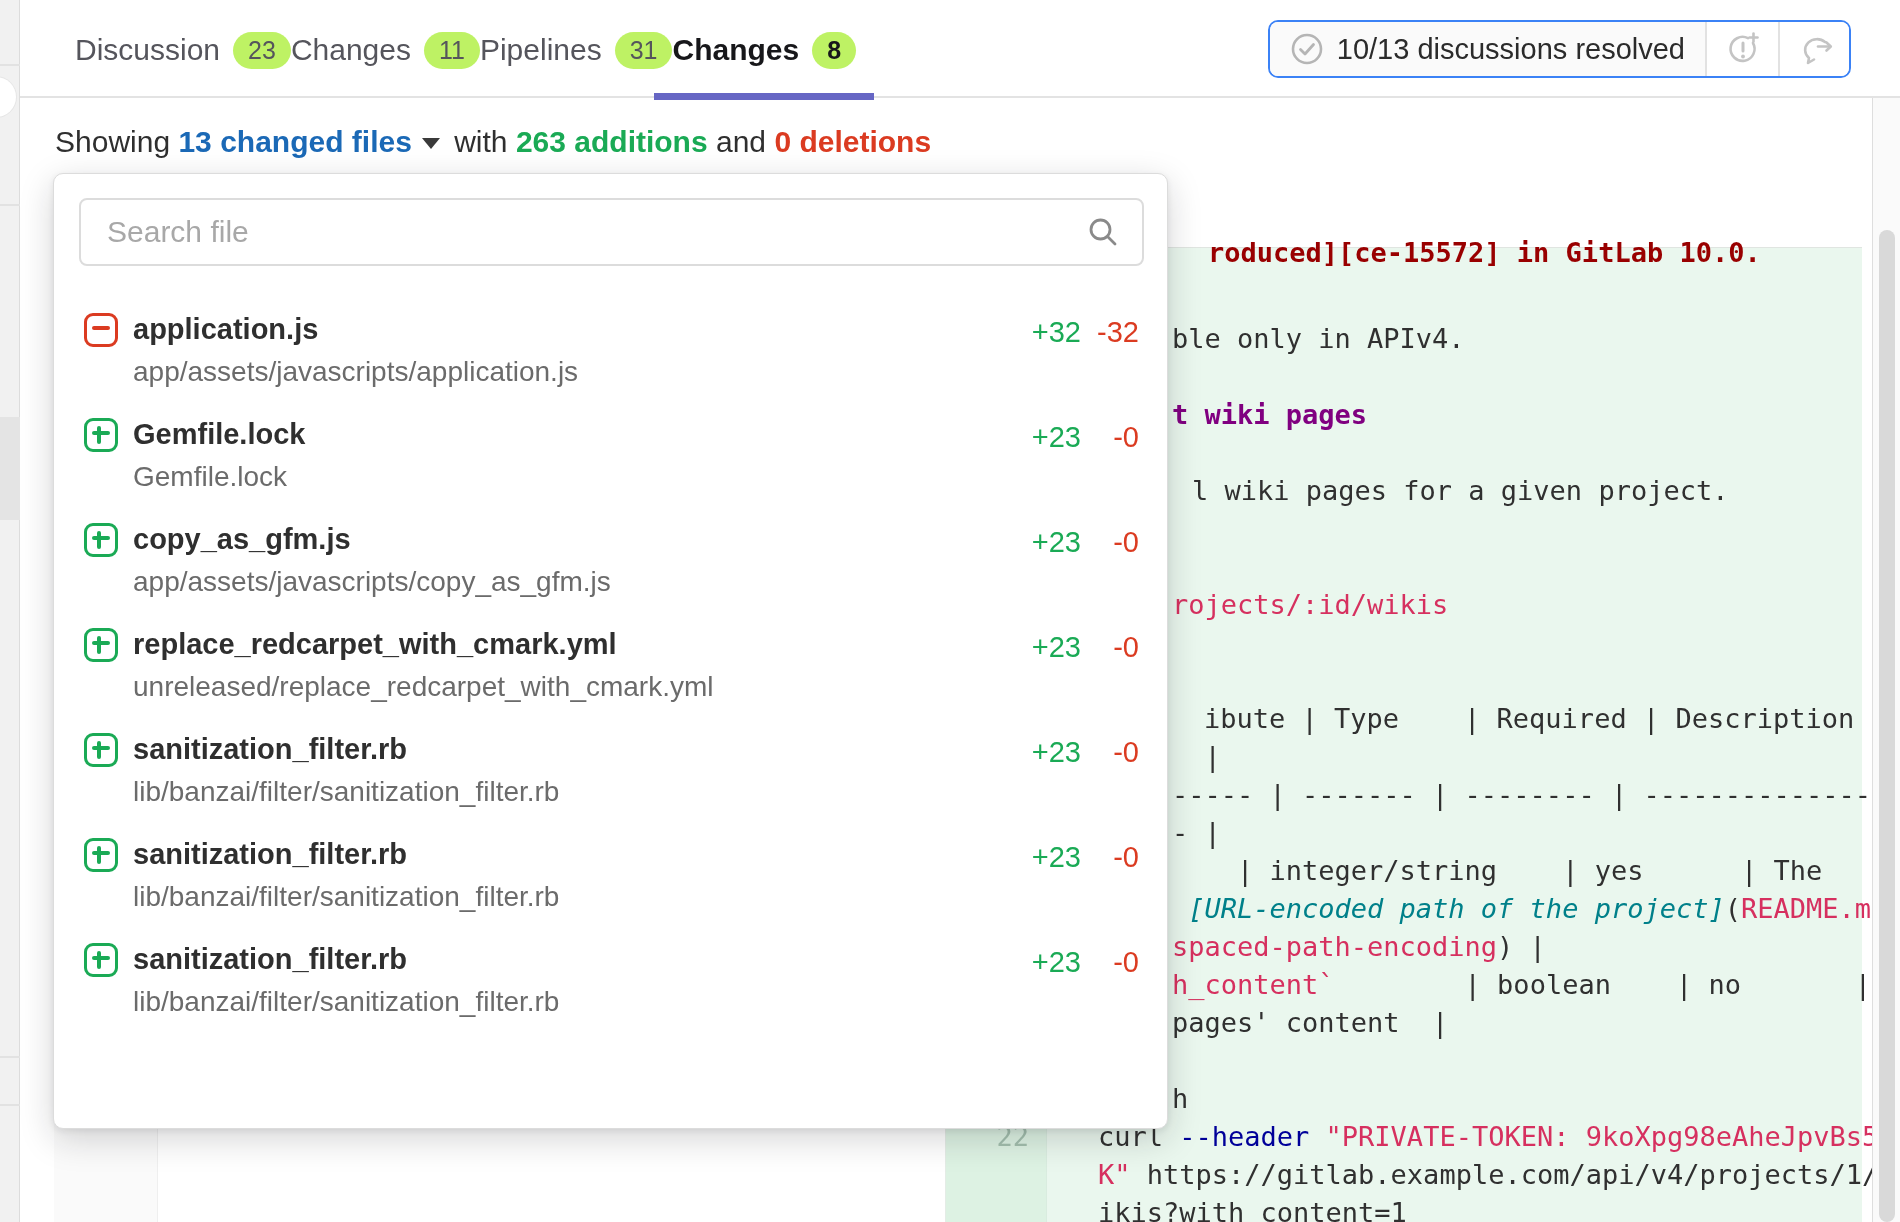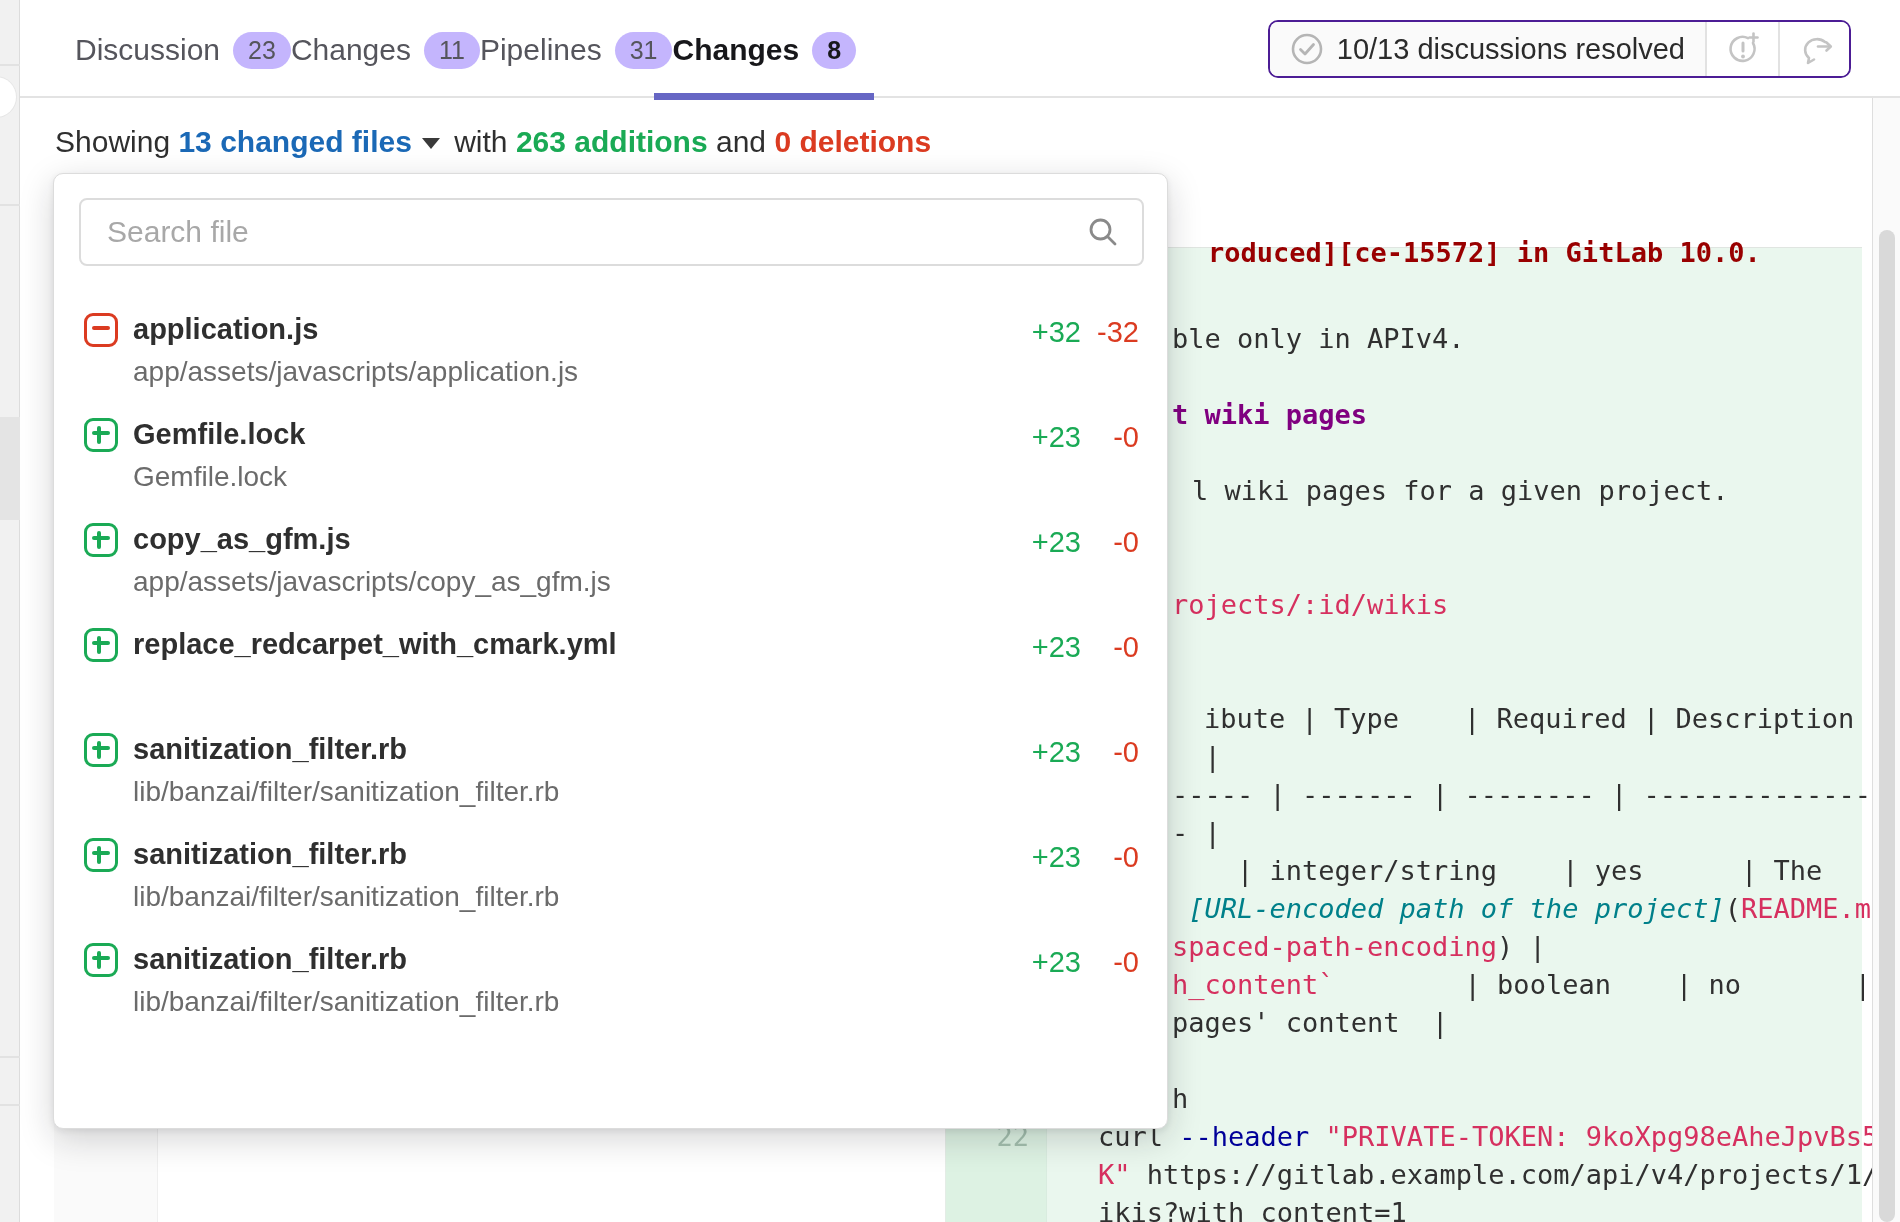--- a/index.html
+++ b/index.html
@@ -37,29 +37,29 @@
   .scroll-thumb { position:absolute; left:6px; top:230px; width:16px; height:992px;
     background:#d9d9d9; border-radius:8px; }
 
   
   .topbar { position:absolute; left:20px; top:0; width:1880px; height:98px;
     background:#fff; border-bottom:2px solid #e3e3e3; z-index:20; }
   .tabs { position:absolute; left:55px; top:0; height:100px; display:flex;
     align-items:center; }
   .tab { position:relative; height:96px; display:flex; align-items:center; gap:13px;
     font-size:30px; color:#55555c; cursor:pointer; }
-  .badge { background:#c4b5fd; color:#55555c; font-size:25px; line-height:25px;
+  .badge { background:#bef264; color:#55555c; font-size:25px; line-height:25px;
     padding:6px 15px; border-radius:22px; }
   .tab.active { color:#17171a; font-weight:700; }
   .tab.active .badge { color:#17171a; font-weight:700; }
   .tab.active::after { content:""; position:absolute; left:-18px; right:-18px;
     bottom:-2px; height:7px; background:var(--accent-purple); }
 
   .resolved-group { position:absolute; top:20px; right:49px; height:58px;
-    display:flex; align-items:stretch; border:2px solid #4c1d95; border-radius:10px;
+    display:flex; align-items:stretch; border:2px solid #3b82f6; border-radius:10px;
     overflow:hidden; background:#fff; }
   .resolved-label-seg { display:flex; align-items:center; gap:13px; padding:0 20px;
     background:#fafafa; border-right:2px solid #e2e2e2; font-size:29px; color:#2b2b2b;
     white-space:nowrap; }
   .icon-btn { width:71px; border:none; background:#fff; display:flex;
     align-items:center; justify-content:center; cursor:pointer; }
   .icon-btn + .icon-btn { border-left:2px solid #e2e2e2; }
 
   
   .summary { position:absolute; left:55px; top:122px; height:40px; line-height:40px;
@@ -245,20 +245,21 @@
         <span class="fname">copy_as_gfm.js</span>
         <span class="fpath">app/assets/javascripts/copy_as_gfm.js</span>
       </span>
       <span class="fadd">+23</span>
       <span class="fdel">-0</span>
     </div>
     <div class="file-row">
       <span class="ficon ficon-added"></span>
       <span class="fmeta">
         <span class="fname">replace_redcarpet_with_cmark.yml</span>
+        <span class="fpath">unreleased/replace_redcarpet_with_cmark.yml</span>
       </span>
       <span class="fadd">+23</span>
       <span class="fdel">-0</span>
     </div>
     <div class="file-row">
       <span class="ficon ficon-added"></span>
       <span class="fmeta">
         <span class="fname">sanitization_filter.rb</span>
         <span class="fpath">lib/banzai/filter/sanitization_filter.rb</span>
       </span>

